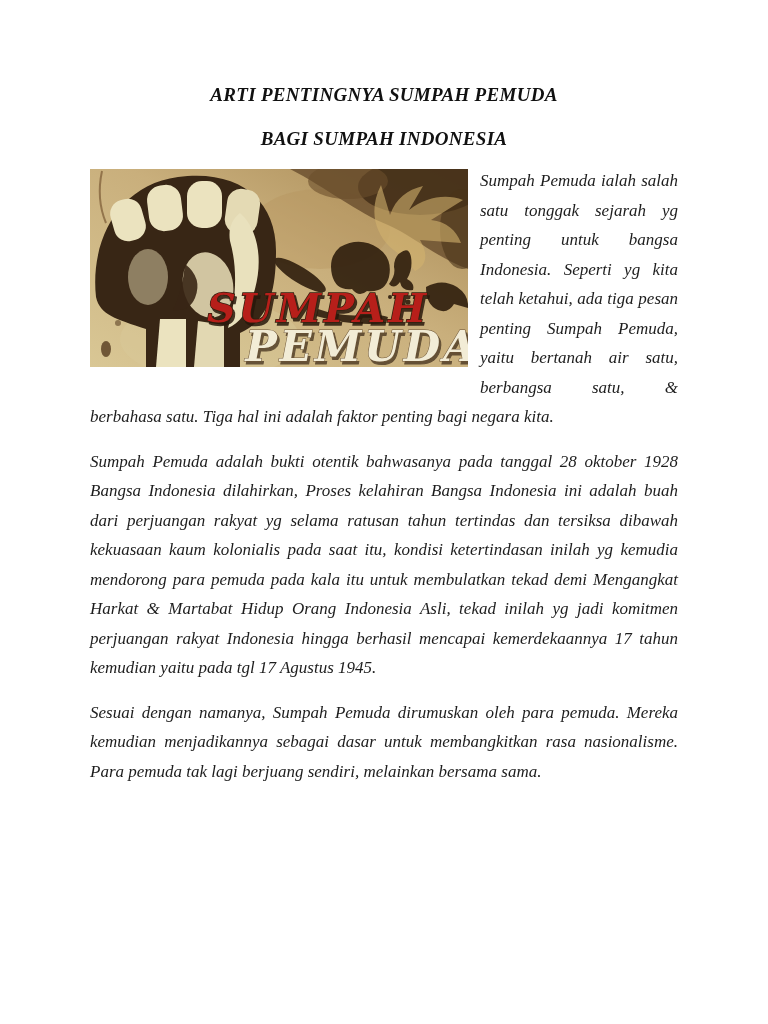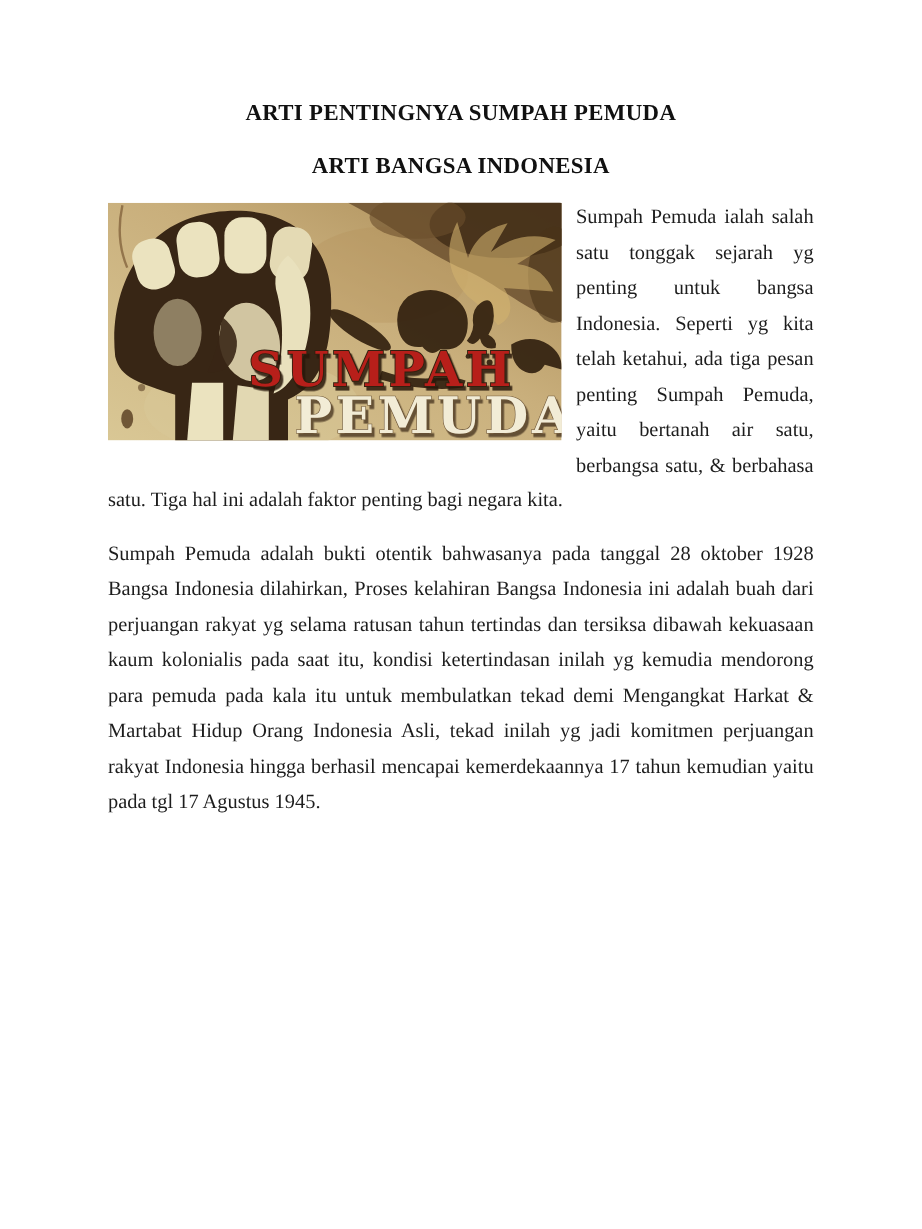--- a/index.html
+++ b/index.html
@@ -4,20 +4,21 @@
 <style>
   html, body { margin: 0; padding: 0; background: #ffffff; }
   .page {
     position: relative;
     width: 768px;
     height: 1024px;
     background: #ffffff;
     overflow: hidden;
     font-family: "Liberation Serif", serif;
     color: #1c1c1c;
+    font-style: italic;
   }
   .doc-title {
     position: absolute;
     left: 90px;
     width: 588px;
     text-align: center;
     font-size: 19px;
     font-weight: bold;
     color: #111111;
     letter-spacing: 0.3px;
@@ -44,21 +45,21 @@
     position: relative;
   }
   .poster svg { display: block; width: 378px; height: 198px; }
 </style>
 </head>
 <body>
 
 <div class="page">
 
   <div class="doc-title line1">ARTI PENTINGNYA SUMPAH PEMUDA</div>
-  <div class="doc-title line2">ARTI BANGSA INDONESIA</div>
+  <div class="doc-title line2">BAGI SUMPAH INDONESIA</div>
 
   <div class="doc-body">
 
     <div class="poster">
       <svg viewBox="0 0 378 198" xmlns="http://www.w3.org/2000/svg">
         <defs>
           <linearGradient id="bg" x1="0" y1="1" x2="1" y2="0">
             <stop offset="0" stop-color="#d9c795"></stop>
             <stop offset="0.55" stop-color="#c9af7c"></stop>
             <stop offset="1" stop-color="#a98a55"></stop>
@@ -110,15 +111,16 @@
           <path d="M12,2 q-6,28 4,52" stroke="#7a5a34" stroke-width="2" fill="none" opacity="0.7"></path>
         </g>
 
         <text x="228" y="153" text-anchor="middle" font-family="DejaVu Serif, serif" font-size="40" font-weight="bold" letter-spacing="3" fill="#b71f1a" stroke="#33200f" stroke-width="1.5" paint-order="stroke" style="filter: drop-shadow(2px 3px 0 rgba(40,24,10,0.85));">SUMPAH</text>
         <text x="272" y="192" text-anchor="middle" font-family="DejaVu Serif, serif" font-size="42" font-weight="bold" letter-spacing="3" fill="#f2ecd6" stroke="#6b5335" stroke-width="1" paint-order="stroke" style="filter: drop-shadow(2px 3px 0 rgba(74,55,34,0.8));">PEMUDA</text>
       </svg>
     </div>
 
     <p>Sumpah Pemuda ialah salah satu tonggak sejarah yg penting untuk bangsa Indonesia. Seperti yg kita telah ketahui, ada tiga pesan penting Sumpah Pemuda, yaitu bertanah air satu, berbangsa satu, &amp; berbahasa satu. Tiga hal ini adalah faktor penting bagi negara kita.</p>
     <p>Sumpah Pemuda adalah bukti otentik bahwasanya pada tanggal 28 oktober 1928 Bangsa Indonesia dilahirkan, Proses kelahiran Bangsa Indonesia ini adalah buah dari perjuangan rakyat yg selama ratusan tahun tertindas dan tersiksa dibawah kekuasaan kaum kolonialis pada saat itu, kondisi ketertindasan inilah yg kemudia mendorong para pemuda pada kala itu untuk membulatkan tekad demi Mengangkat Harkat &amp; Martabat Hidup Orang Indonesia Asli, tekad inilah yg jadi komitmen perjuangan rakyat Indonesia hingga berhasil mencapai kemerdekaannya 17 tahun kemudian yaitu pada tgl 17 Agustus 1945.</p>
+    <p>Sesuai dengan namanya, Sumpah Pemuda dirumuskan oleh para pemuda. Mereka kemudian menjadikannya sebagai dasar untuk membangkitkan rasa nasionalisme. Para pemuda tak lagi berjuang sendiri, melainkan bersama sama.</p>
 
   </div>
 </div>
 
 </body></html>

